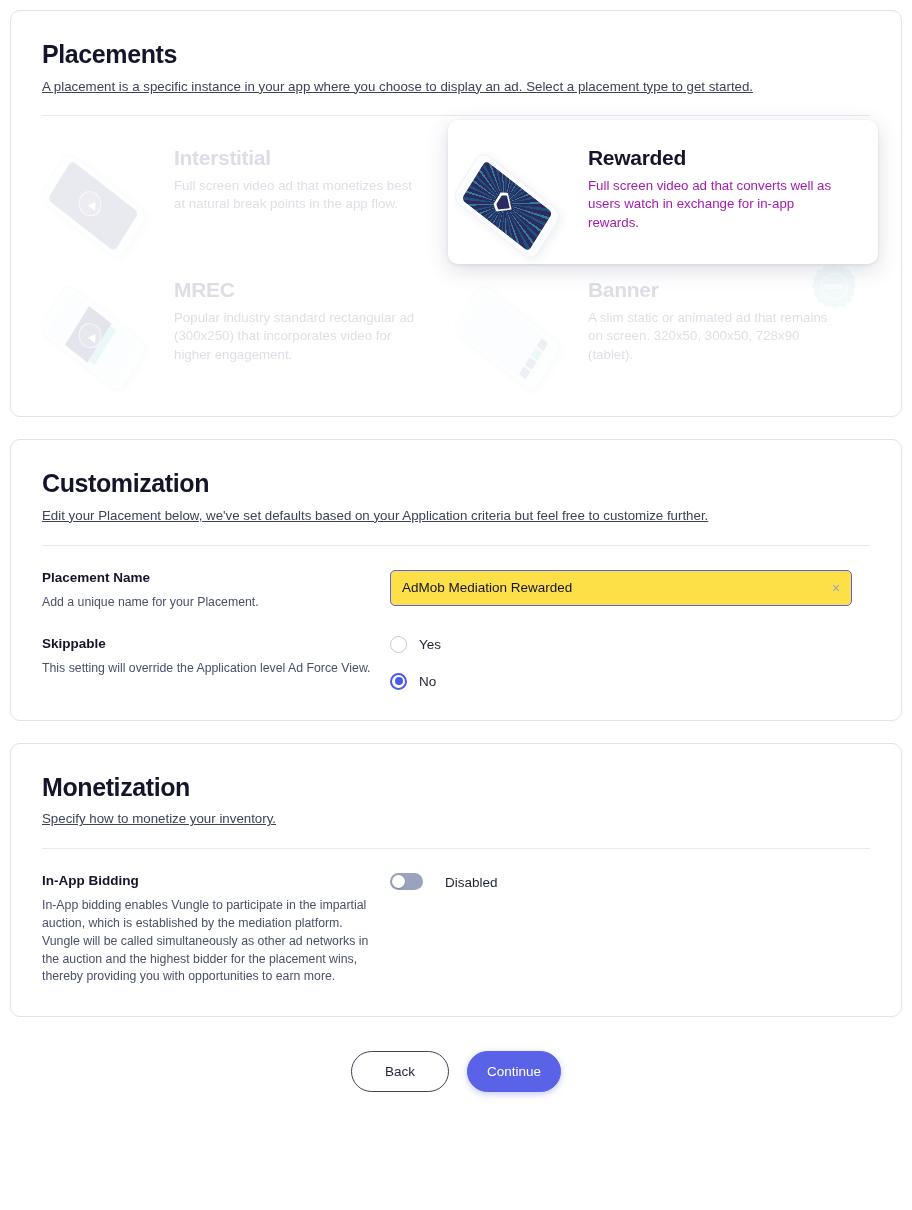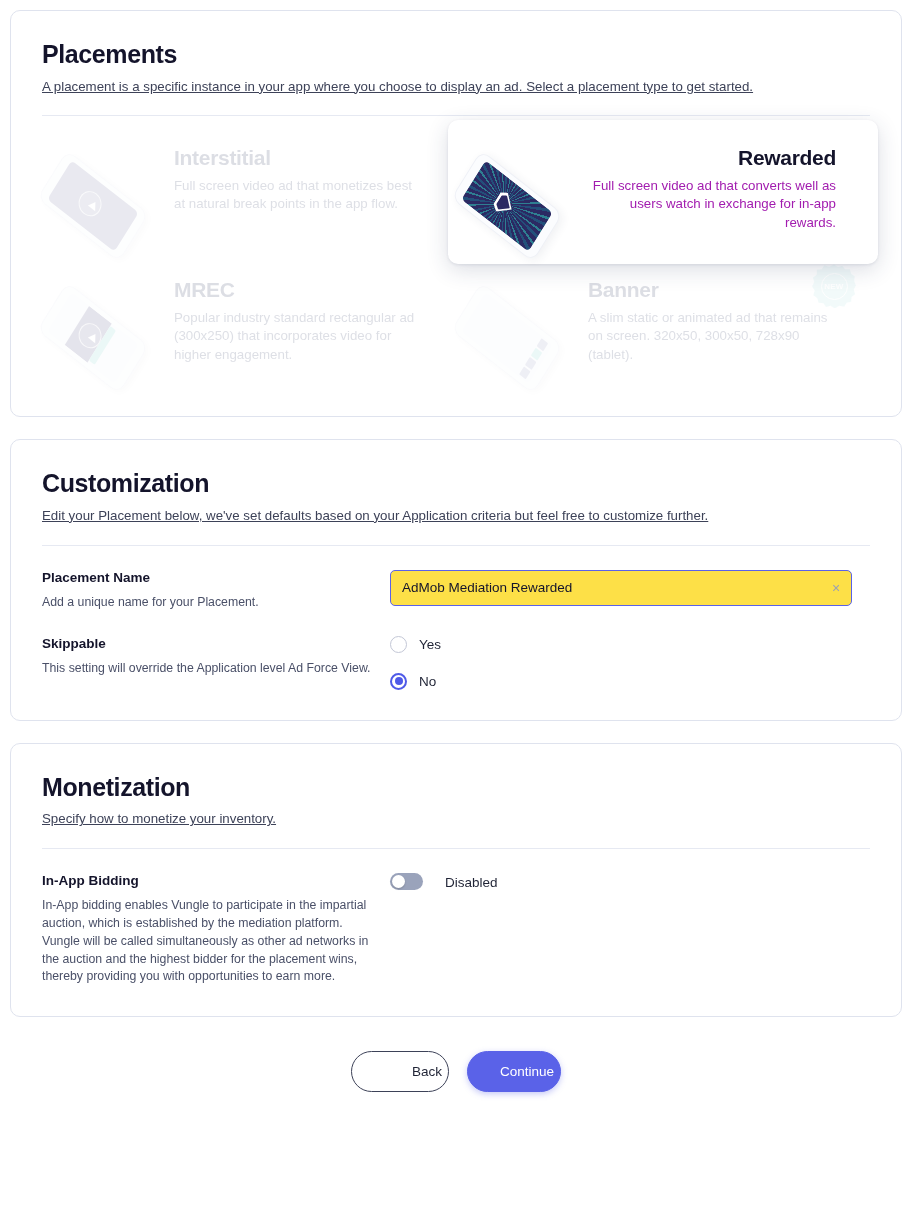--- a/index.html
+++ b/index.html
@@ -61,21 +61,20 @@
     border-radius: 10px;
     position: relative;
   }
   .ptile.disabled { opacity: 0.30; }
   .ptile.selected {
     background: #ffffff;
     box-shadow: 0 6px 22px rgba(40,50,90,0.16), 0 1px 3px rgba(40,50,90,0.10);
     margin: -6px -8px;
     padding: 24px 20px 24px 20px;
     z-index: 3;
-    text-align: right;
   }
   .ptile-art {
     flex: 0 0 auto;
     width: 104px; height: 96px;
     position: relative;
   }
   .ptile-body { padding-top: 2px; }
   .ptile-title {
     font-size: 21px;
     font-weight: bold;
@@ -316,21 +315,20 @@
     gap: 18px;
     padding: 34px 0 34px 0;
   }
   .btn {
     font-family: "Liberation Sans", sans-serif;
     font-size: 13.5px;
     border-radius: 22px;
     height: 41px;
     cursor: pointer;
     outline: none;
-    text-align: right;
   }
   .btn-back {
     width: 98px;
     background: #ffffff;
     border: 1px solid #3d4258;
     color: #1f2335;
   }
   .btn-continue {
     width: 94px;
     background: #5a62e8;

